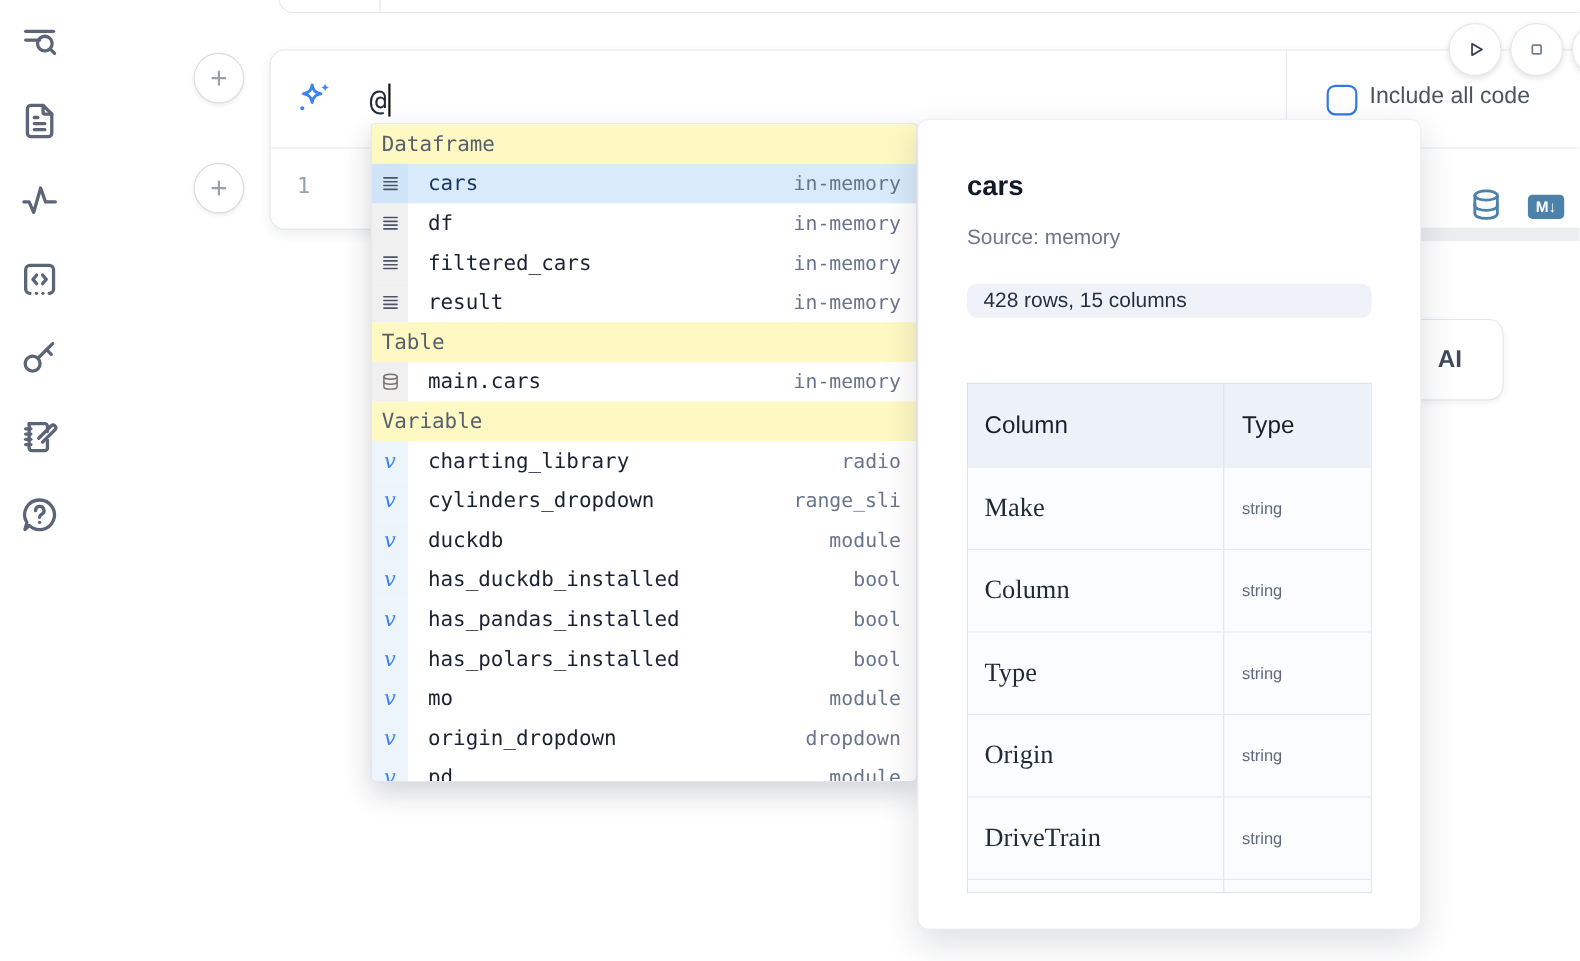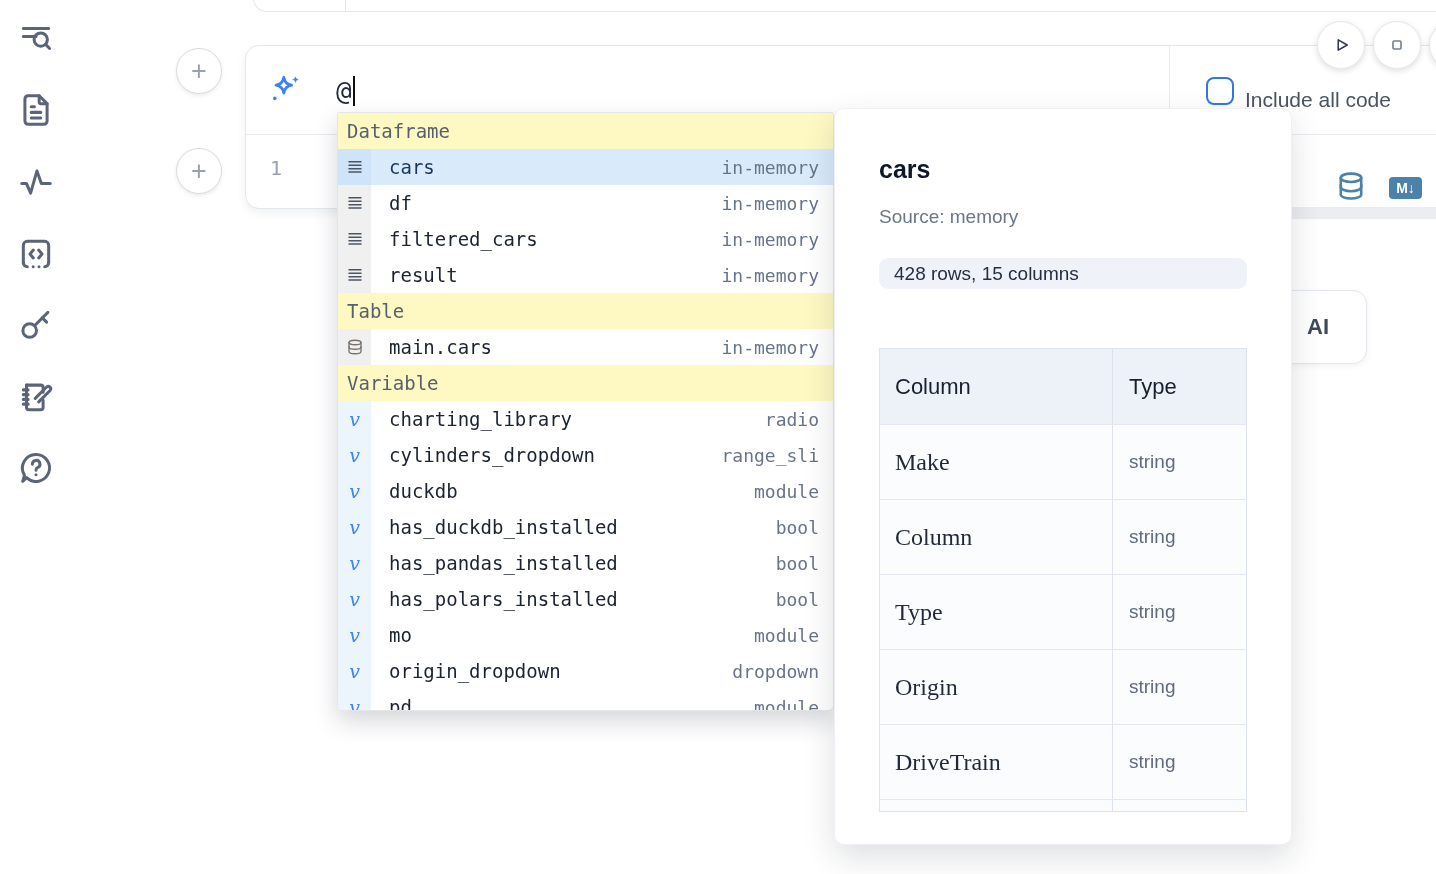--- a/index.html
+++ b/index.html
@@ -29,21 +29,21 @@
   .cell{position:absolute;left:245px;top:45px;width:1210px;height:162px;background:#fff;
         border:1px solid #e4e7ec;border-radius:14px 0 0 14px;
         box-shadow:0 4px 10px rgba(30,40,60,.07);z-index:4;}
   .cell .hdiv{position:absolute;left:0;top:88px;width:100%;height:1px;background:#e9ebef;}
   .cell .vdiv{position:absolute;left:923px;top:0;width:1px;height:88px;background:#e9ebef;}
   .sparkle{position:absolute;left:21px;top:26px;width:36px;height:36px;}
   .ai-text{position:absolute;left:90px;top:30px;font-size:26px;color:#1f2937;}
   .caret{display:inline-block;width:2.5px;height:30px;background:#111;vertical-align:-6px;margin-left:1px;}
   .chk{position:absolute;left:960px;top:31px;width:24px;height:24px;border:2.5px solid #3079e3;
        border-radius:8px;background:#fff;cursor:pointer;}
-  .chk-label{position:absolute;left:999px;top:30px;font-size:21px;color:#4a5460;margin-top:12px;}
+  .chk-label{position:absolute;left:999px;top:30px;font-size:21px;color:#4a5460;}
   .linenum{position:absolute;left:24px;top:110px;font-size:20px;color:#98a1b0;}
   .db-btn{position:absolute;left:1090px;top:125px;width:30px;height:32px;cursor:pointer;}
   .db-btn svg{width:30px;height:32px;stroke:#4c81a9;fill:none;stroke-width:2.1;stroke-linecap:round;}
   .md-badge{position:absolute;left:1143px;top:131px;width:33px;height:22px;background:#4c81a9;
             border-radius:4px;color:#fff;font-size:14px;font-weight:bold;display:flex;
             align-items:center;justify-content:center;cursor:pointer;letter-spacing:0;}
   .console-strip{position:absolute;left:420px;top:207px;width:1016px;height:12px;background:#ebedf0;z-index:5;}
 
   
   .run-circle{position:absolute;top:21px;width:46px;height:46px;border-radius:50%;background:#fff;
@@ -91,21 +91,21 @@
   .ptable{position:absolute;left:44px;top:239px;width:368px;height:464px;overflow:hidden;
           border:1px solid #dce3ed;box-sizing:border-box;}
   .ptable-row{display:flex;height:74px;}
   .ptable-row.header{height:75px;background:#edf2f8;}
   .ptable-row + .ptable-row{border-top:1px solid #e3e8f0;}
   .ptable-col1{width:233px;flex:none;border-right:1px solid #dce3ed;display:flex;
                align-items:center;padding-left:15px;box-sizing:border-box;}
   .ptable-col2{flex:1;display:flex;align-items:center;padding-left:16px;box-sizing:border-box;}
   .ptable-row.header .ptable-col1,.ptable-row.header .ptable-col2{font-size:22px;color:#18202e;}
   .ptable-row .colname{font-family:Liberation Serif, serif;font-size:24px;color:#1f2937;}
-  .ptable-row .coltype{font-size:19px;color:#5f6b7d;}
+  .ptable-row .coltype{font-size:15px;color:#5f6b7d;}
   .ptable-row.databg{background:#fbfcfd;}
 </style>
 </head>
 <body>
 
 <div class="sidebar">
   <div class="side-ic" style="top:19px">
     <svg viewBox="0 0 24 24">
         <path d="M4 6h16"></path>
         <path d="M4 11h8"></path>

